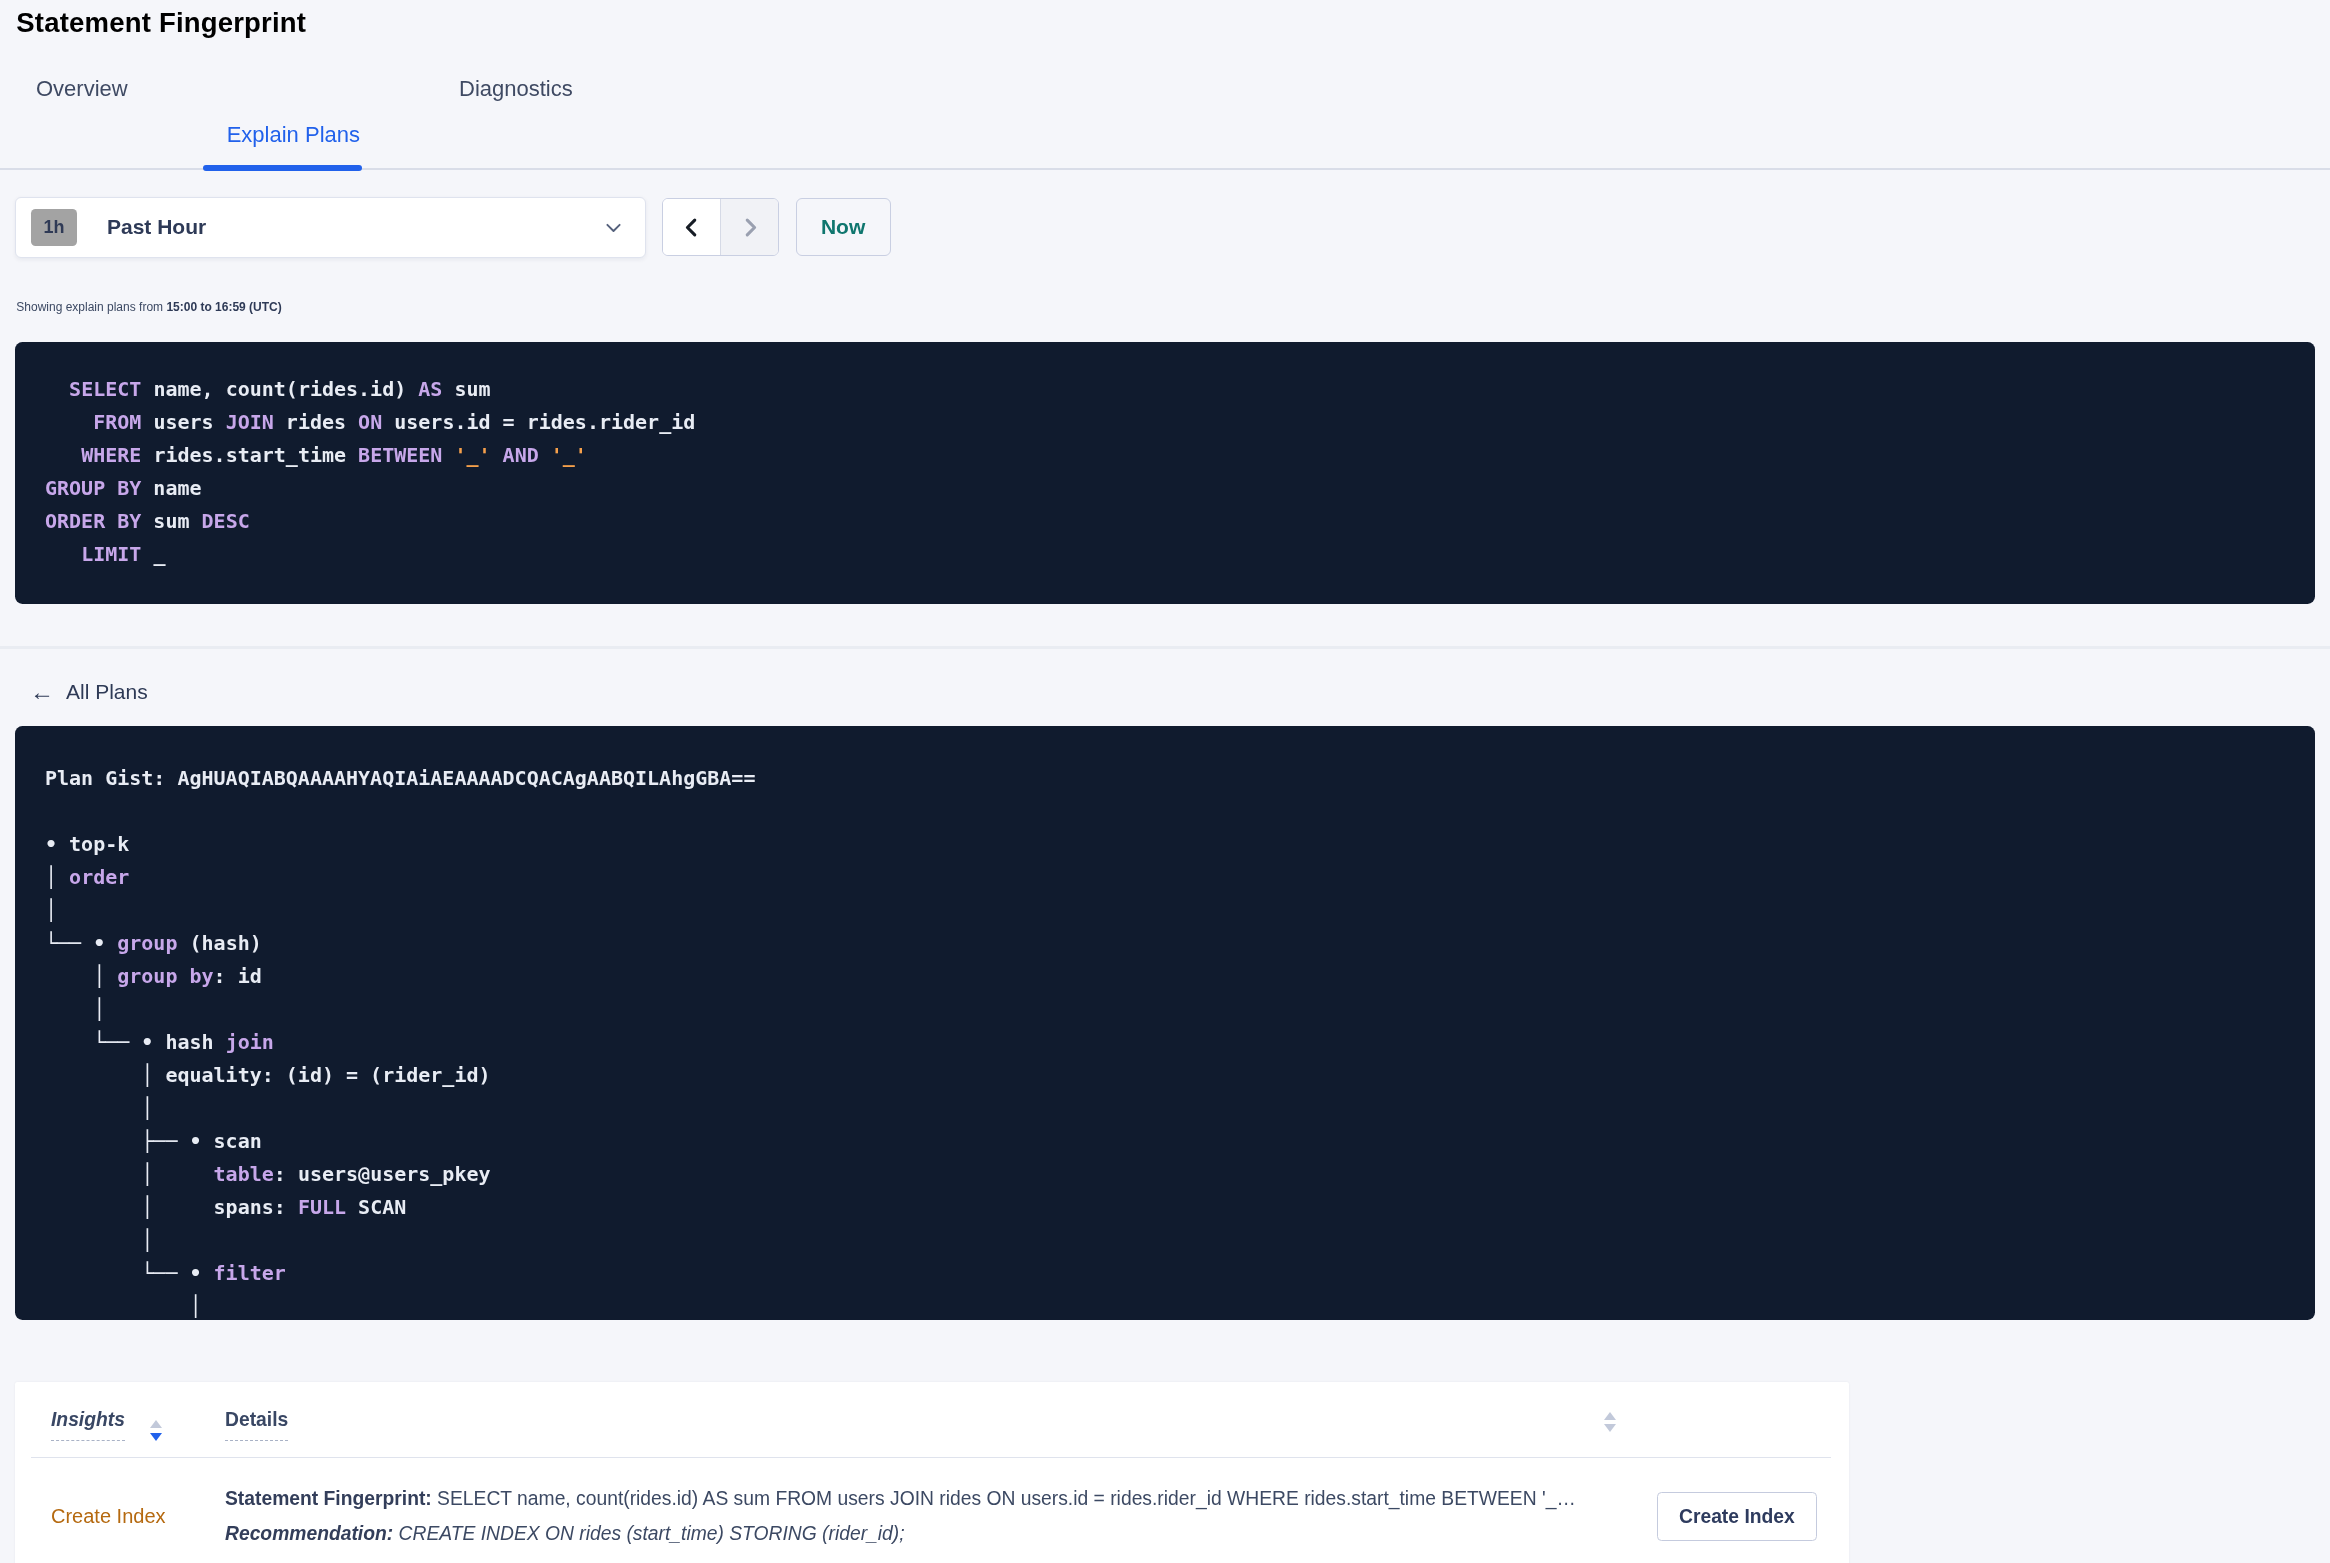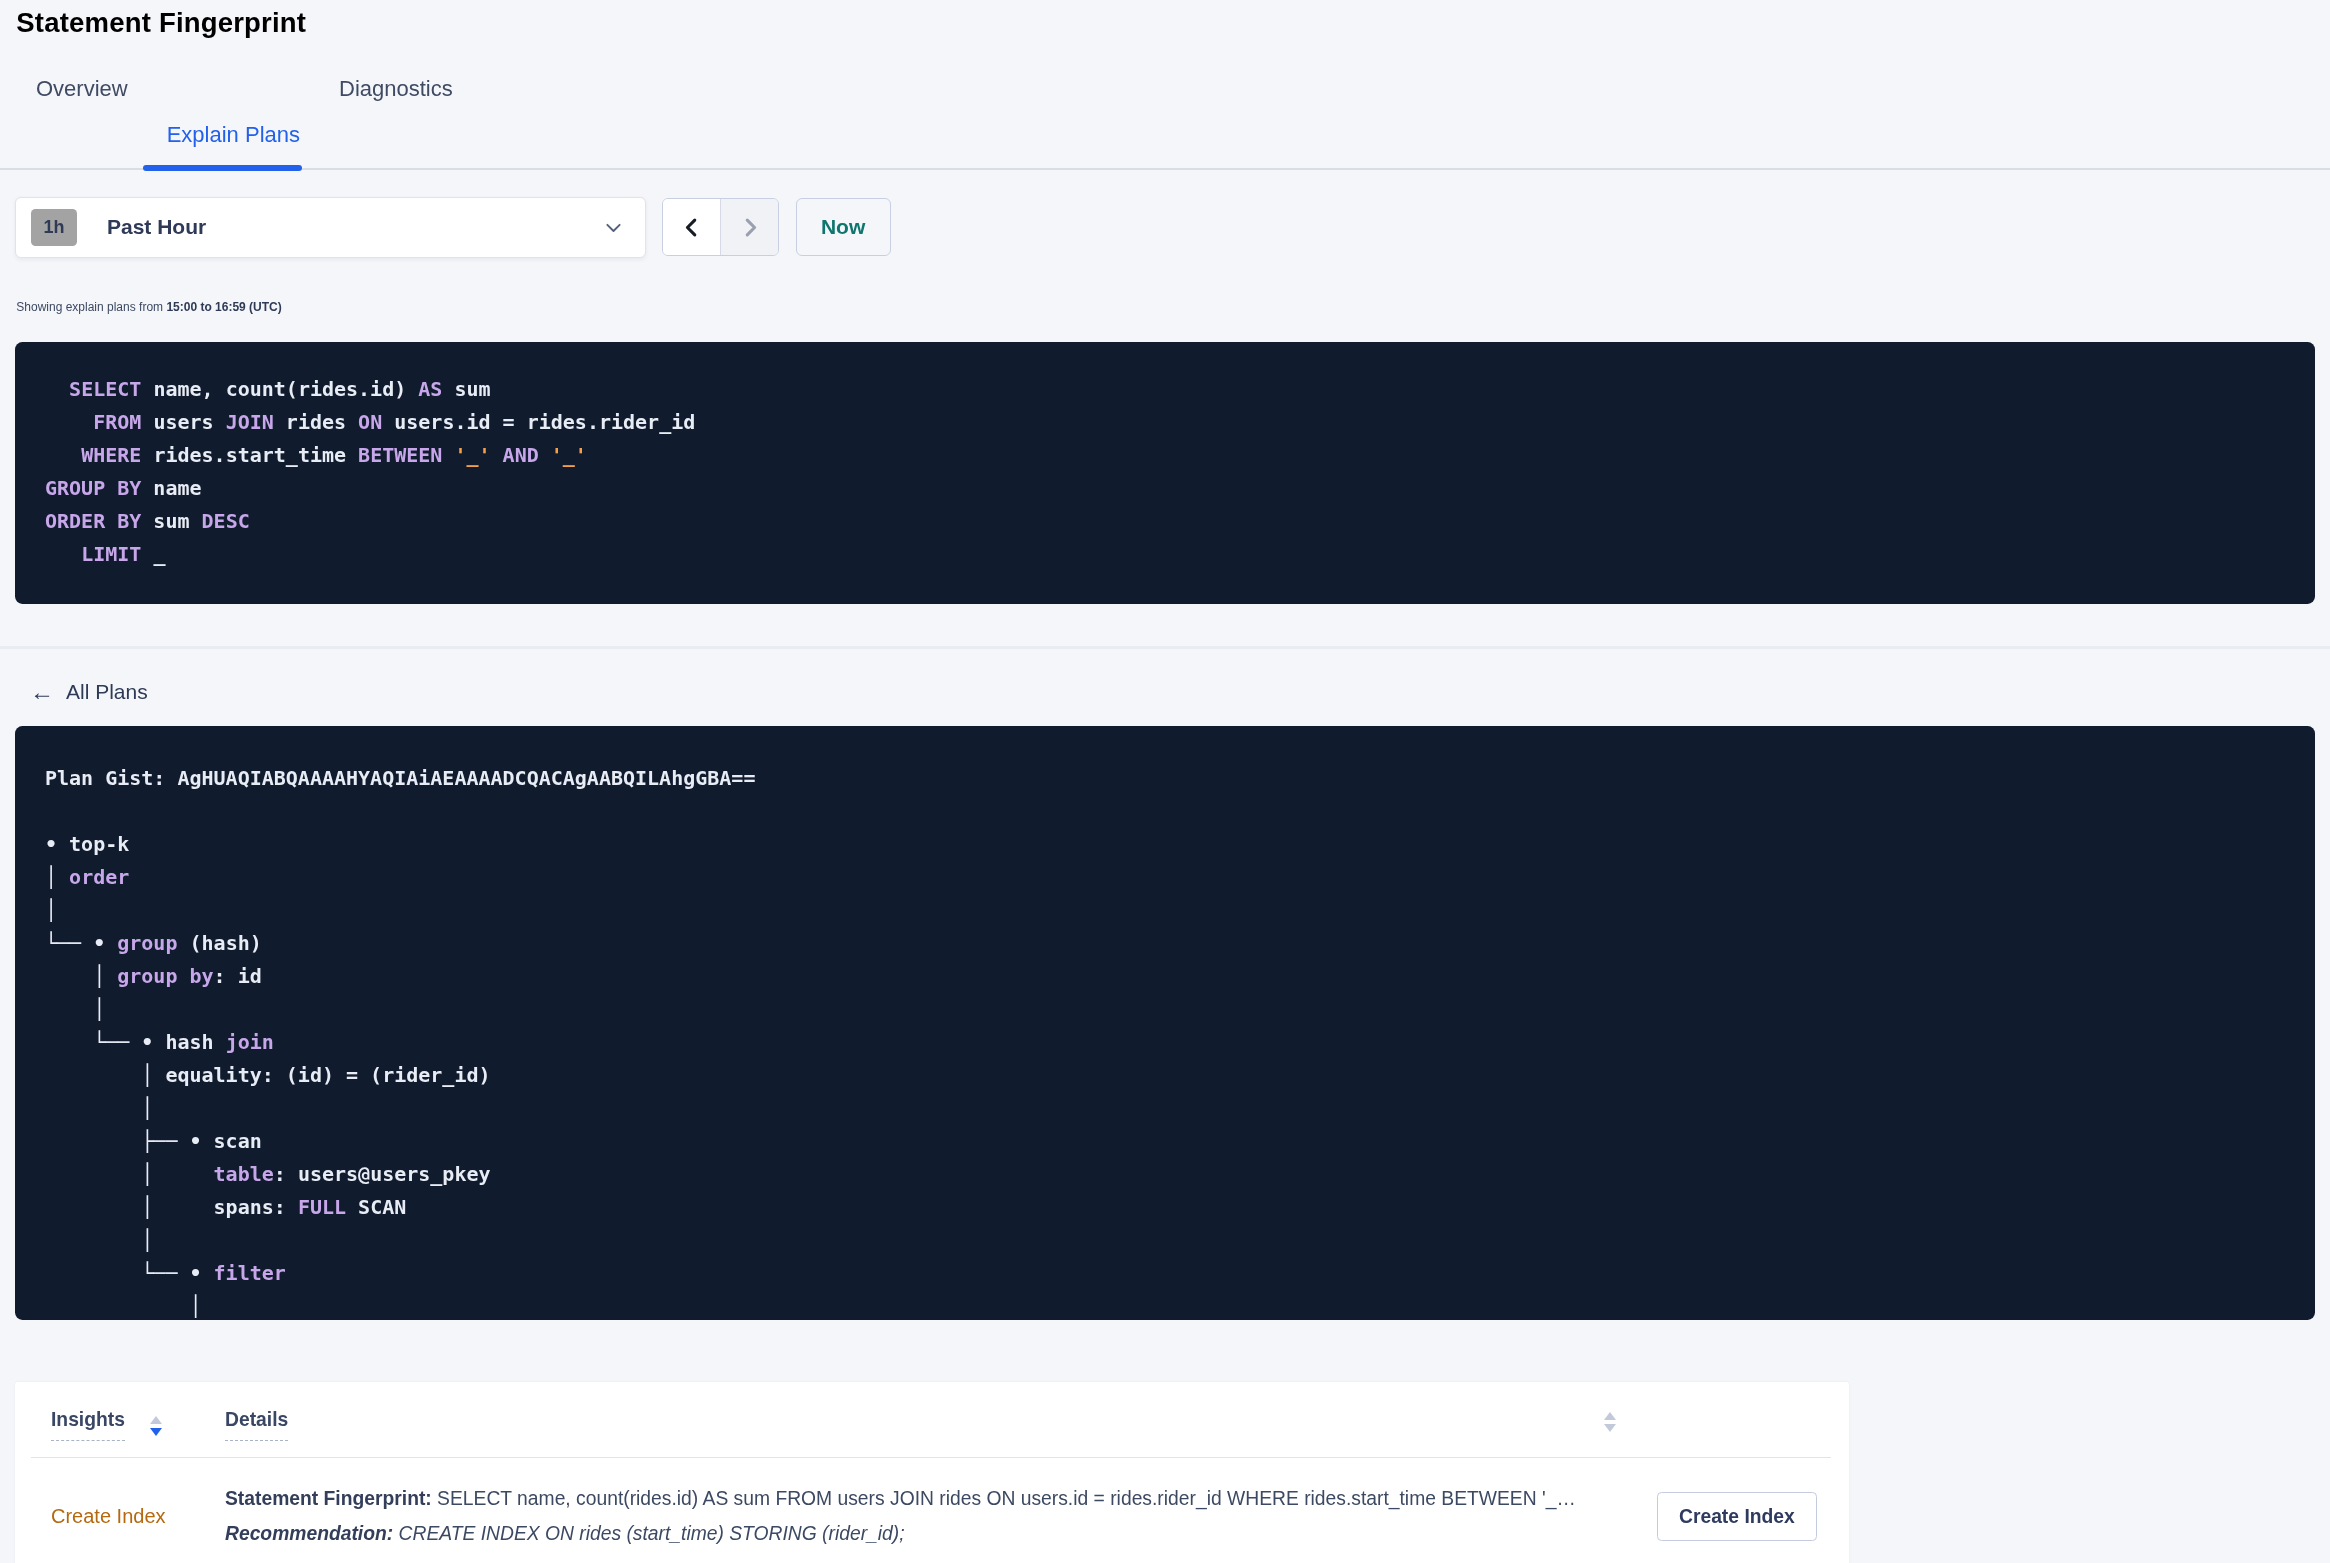--- a/index.html
+++ b/index.html
@@ -13,21 +13,21 @@
     position: relative;
   }
 
   
   .page-title {
     margin: 0; padding: 7.4px 0 0 16.3px;
     font-size: 27.5px; font-weight: 700; color: #000000;
     letter-spacing: 0.2px;
   }
   .tab-bar {
-    display: flex; gap: 39px;
+    display: flex; gap: 99px;
     margin-top: 37px; padding-left: 36px;
     border-bottom: 2.2px solid #d9dde8;
   }
   .tab {
     font-size: 22px; color: #3f4a63;
     padding-bottom: 19.3px; position: relative; cursor: pointer;
   }
   .tab.active { color: #2161eb; margin-top: 46px; }
   .tab.active::after {
     content:""; position:absolute; left:-24px; right:-1.5px; bottom:-3px;
@@ -98,21 +98,21 @@
   .back-arrow { font-size: 24px; font-weight: 600; line-height: 1; color:#2e3a56; }
 
   
   .insights-card {
     margin: 62px 0 0 15px; width: 1834px;
     background:#fff; border-radius: 2.2px;
     box-shadow: 0 0.7px 2.2px rgba(20,30,60,.07);
     padding: 27px 18px 25px 0;
   }
   .thead { display:flex; align-items:flex-start; padding-left: 36px; }
-  .th-insights { width: 174px; display:flex; gap:25px; align-items:center; cursor:pointer; }
+  .th-insights { width: 174px; display:flex; gap:25px; align-items:flex-end; cursor:pointer;font-style:italic; }
   .th-details { flex:1; display:flex; justify-content:space-between; align-items:flex-start; padding-right: 215px; cursor:pointer; }
   .th-label {
     font-size: 19.3px; font-weight: 700; color:#394764;
     border-bottom: 1.5px dashed #a9b2c6; padding-bottom: 9px;
   }
   .sort-icon { display:flex; flex-direction:column; gap:4.5px; padding-top: 3px; }
   .tri-up { width:0; height:0; border-left:6.7px solid transparent; border-right:6.7px solid transparent; border-bottom:8.2px solid #c2c9da; }
   .tri-down { width:0; height:0; border-left:6.7px solid transparent; border-right:6.7px solid transparent; border-top:8.2px solid #c2c9da; }
   .tri-down.active { border-top-color:#2161eb; }
 

